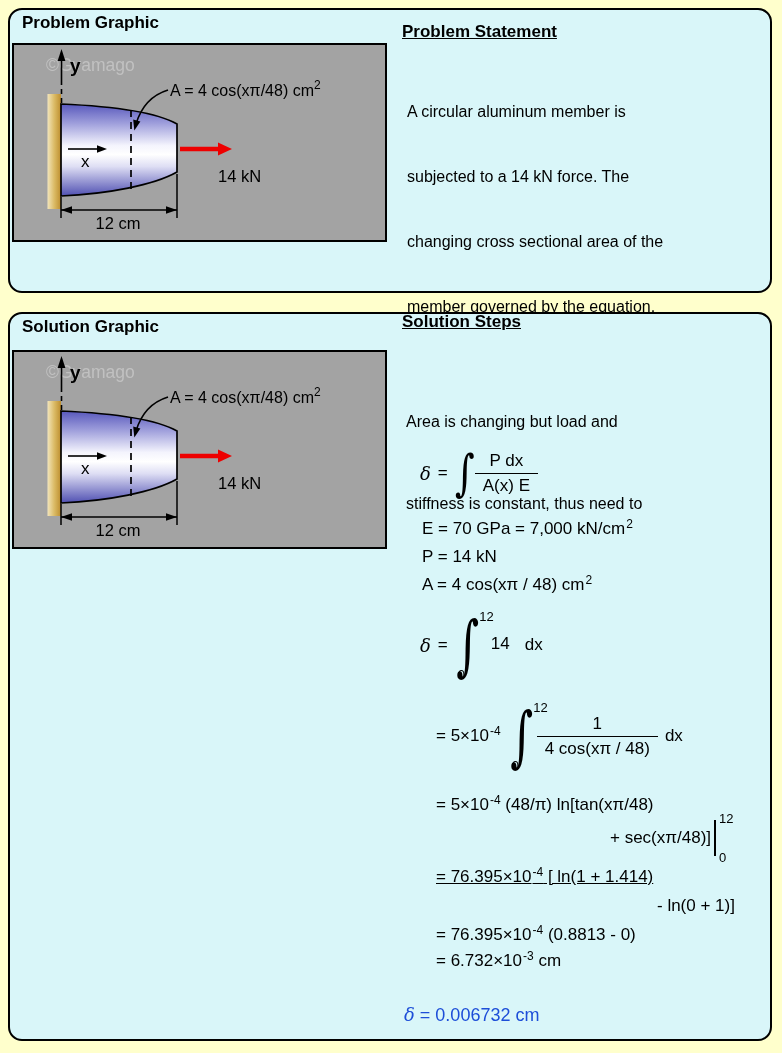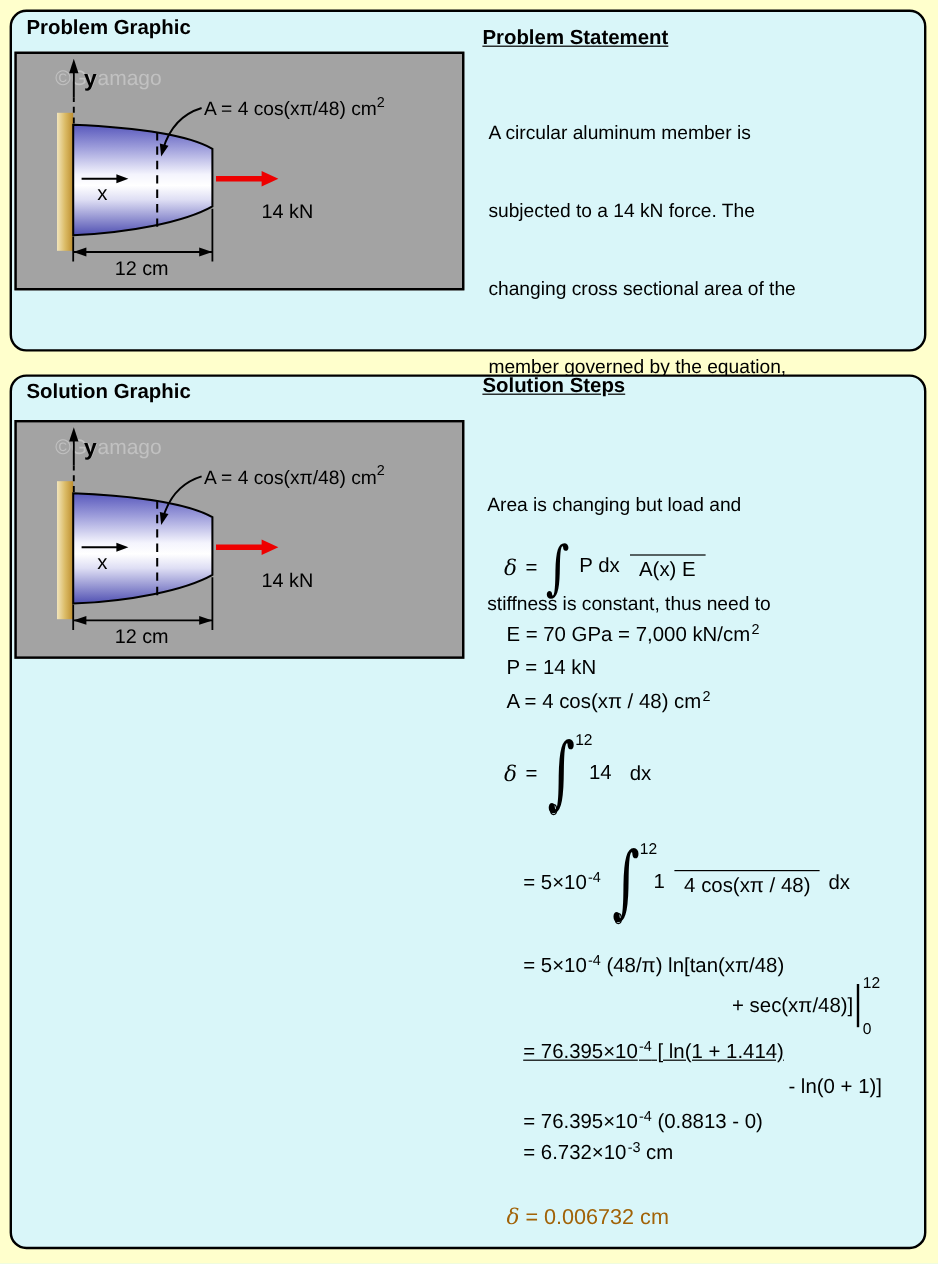--- a/index.html
+++ b/index.html
@@ -22,36 +22,36 @@
   }
   .gbox svg{display:block;}
   .textcol{position:absolute;white-space:pre;}
   .stmt{left:407px;top:58px;font-size:16px;line-height:21.6px;}
   .intro{left:406px;top:353px;font-size:16px;line-height:27.4px;}
   .eqrow{position:absolute;display:flex;align-items:center;font-size:17px;white-space:pre;}
   .eqline{position:absolute;font-size:17px;white-space:pre;}
   .sym{font-family:"DejaVu Serif",serif;font-style:italic;font-size:18px;}
   .rel{margin:0 7px;}
   .sup{font-size:12px;position:relative;top:-6px;margin-left:1px;}
-  .frac{display:inline-flex;flex-direction:row;text-align:center;margin-left:2px;}
+  .frac{display:inline-flex;flex-direction:column;text-align:center;margin-left:2px;}
   .frac .num{padding:0 8px 2px 8px;}
   .frac .den{border-top:1.7px solid #000;padding:2px 8px 0 8px;}
   .tail{margin-left:7px;}
   .intwrap{position:relative;display:flex;align-items:center;justify-content:center;}
   .intwrap-sm{width:16px;height:52px;margin-left:2px;}
   .intwrap-lg{width:18px;height:66px;margin-left:4px;}
   .int{font-family:"DejaVu Serif",serif;line-height:1;display:inline-block;}
   .intwrap-sm .int{font-size:38px;transform:scaleY(1.3);}
   .intwrap-lg .int{font-size:44px;transform:scaleY(1.5);}
   .lim-hi{position:absolute;top:-3px;right:-17px;font-size:13px;}
   .lim-lo{position:absolute;bottom:-4px;left:-1px;font-size:13px;}
   .evalbar{position:relative;display:inline-block;width:2px;height:36px;background:#000;margin-left:3px;vertical-align:middle;}
   .evalbar .lim-hi{top:-9px;left:5px;right:auto;}
   .evalbar .lim-lo{bottom:-9px;left:5px;}
-  .result{position:absolute;left:422px;top:1004px;font-size:18px;color:#a16207;white-space:pre;}
+  .result{position:absolute;left:404px;top:1004px;font-size:18px;color:#1d4ed8;white-space:pre;}
   .svgt{font-family:"Liberation Sans",sans-serif;}
 </style>
 </head>
 <body>
 
 <section class="panel panel-top"></section>
 <h2 class="ptitle" style="left:22px;top:13px;">Problem Graphic</h2>
 
 <div class="gbox" style="top:43px;">
   <svg width="371" height="195" viewBox="0 0 371 195">

